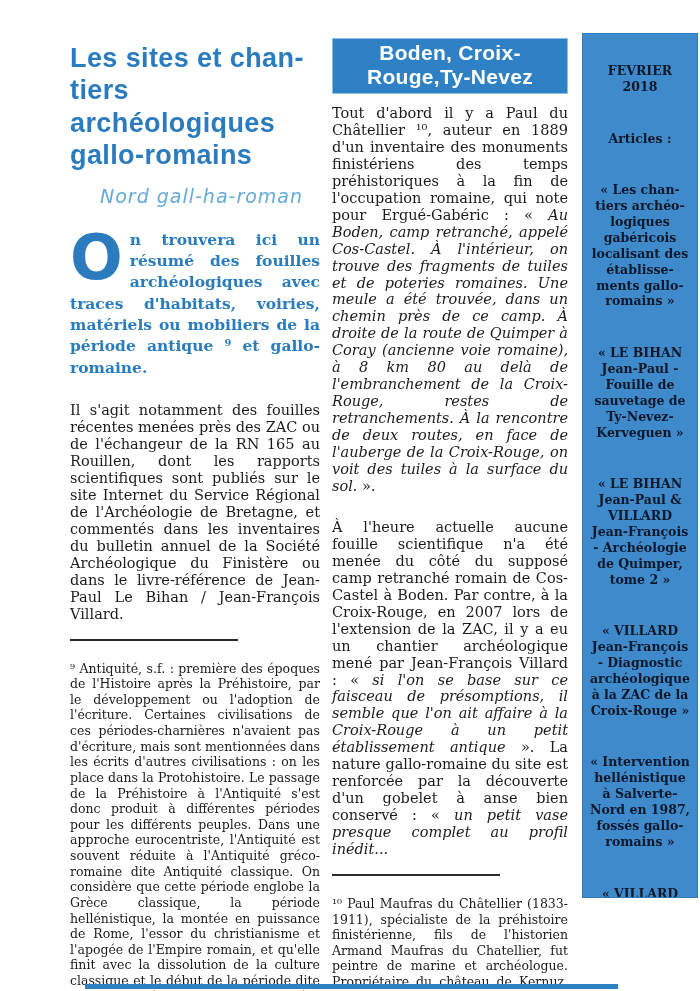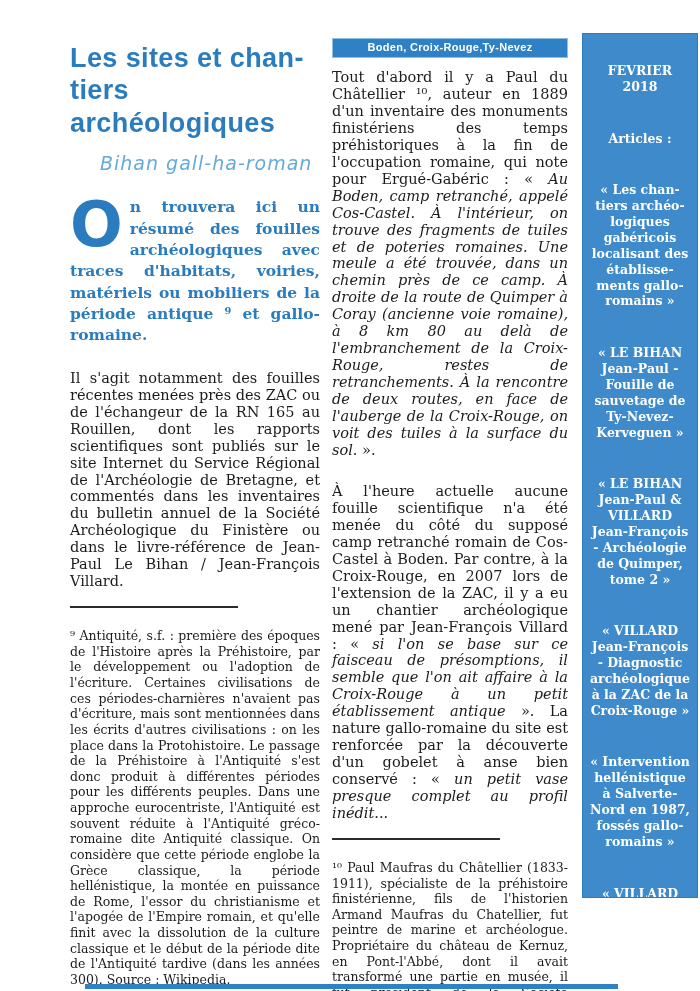--- a/index.html
+++ b/index.html
@@ -27,31 +27,31 @@
     font-size:62px; line-height:0.82; padding:4px 7px 0 0; color:#2b7cbe;
   }
   .para { margin:24px 0 0 0; font-size:14.5px; line-height:1.17; text-align:justify; }
   .fnsep { margin-top:16px; width:168px; border-top:2px solid #2b2b2b; }
   .footnote { margin:20px 0 0 0; font-size:12.5px; line-height:1.25; text-align:justify; }
 
   
   .col-mid { position:absolute; left:332px; top:38px; width:236px; }
   .mid-header {
     background:#2e81c4; border:1px solid #8fc0e4; color:#ffffff; text-align:center;
-    font-family:"Liberation Sans", sans-serif; font-weight:bold; font-size:11px;
+    font-family:"Liberation Sans", sans-serif; font-weight:bold; font-size:21px;
     padding:2px 0 4px 0; letter-spacing:0.3px;
   }
   .col-mid .para.first { margin-top:11px; }
   .q { font-style:italic; }
 
   
   .sidebar {
     position:absolute; left:582px; top:33px; width:116px; height:865px;
     box-sizing:border-box; background:#3e8aca; border:1px solid #2f7ab8;
-    padding:13px 6px; color:#ffffff; text-align:center; font-weight:bold;
+    padding:13px 6px; color:#0f172a; text-align:center; font-weight:bold;
     font-size:12.5px; line-height:1.27; white-space:pre-line; overflow:hidden;
   }
   .sb-item { margin-top:20px; }
   .sb-month { margin-top:0; }
 
   
   .footer {
     position:absolute; left:70px; top:938px; width:498px;
     color:#1f6cb5; font-weight:bold; font-size:13.5px;
   }
@@ -63,22 +63,23 @@
 </style>
 </head>
 <body>
 
 <div class="page">
 
   <div class="col-left">
     <div class="title">
       <div>Les sites et chan-</div>
       <div>tiers archéologiques</div>
+      <div>gallo-romains</div>
     </div>
-    <div class="subtitle">Bihan gall-ha-roman</div>
+    <div class="subtitle">Nord gall-ha-roman</div>
     <p class="lead"><span class="dropcap">O</span><span>n trouvera ici un résumé des fouilles archéologiques avec traces d'habitats, voiries, matériels ou mobiliers de la période antique ⁹ et gallo-romaine.</span></p>
     <p class="para">Il s'agit notamment des fouilles récentes menées près des ZAC ou de l'échangeur de la RN 165 au Rouillen, dont les rapports scientifiques sont publiés sur le site Internet du Service Régional de l'Archéologie de Bretagne, et commentés dans les inventaires du bulletin annuel de la Société Archéologique du Finistère ou dans le livre-référence de Jean-Paul Le Bihan / Jean-François Villard.</p>
     <div class="fnsep"></div>
     <p class="footnote">⁹ Antiquité, s.f. : première des époques de l'Histoire après la Préhistoire, par le développement ou l'adoption de l'écriture. Certaines civilisations de ces périodes-charnières n'avaient pas d'écriture, mais sont mentionnées dans les écrits d'autres civilisations : on les place dans la Protohistoire. Le passage de la Préhistoire à l'Antiquité s'est donc produit à différentes périodes pour les différents peuples. Dans une approche eurocentriste, l'Antiquité est souvent réduite à l'Antiquité gréco-romaine dite Antiquité classique. On considère que cette période englobe la Grèce classique, la période hellénistique, la montée en puissance de Rome, l'essor du christianisme et l'apogée de l'Empire romain, et qu'elle finit avec la dissolution de la culture classique et le début de la période dite de l'Antiquité tardive (dans les années 300). Source : Wikipedia.</p>
   </div>
 
   <div class="col-mid">
     <div class="mid-header">Boden, Croix-Rouge,Ty-Nevez</div>
     <p class="para first"><span>Tout d'abord il y a Paul du Châtellier ¹⁰, auteur en 1889 d'un inventaire des monuments finistériens des temps préhistoriques à la fin de l'occupation romaine, qui note pour Ergué-Gabéric : « </span><span class="q">Au Boden, camp retranché, appelé Cos-Castel. À l'intérieur, on trouve des fragments de tuiles et de poteries romaines. Une meule a été trouvée, dans un chemin près de ce camp. À droite de la route de Quimper à Coray (ancienne voie romaine), à 8 km 80 au delà de l'embranchement de la Croix-Rouge, restes de retranchements. À la rencontre de deux routes, en face de l'auberge de la Croix-Rouge, on voit des tuiles à la surface du sol.</span><span> ».</span></p>
     <p class="para"><span>À l'heure actuelle aucune fouille scientifique n'a été menée du côté du supposé camp retranché romain de Cos-Castel à Boden. Par contre, à la Croix-Rouge, en 2007 lors de l'extension de la ZAC, il y a eu un chantier archéologique mené par Jean-François Villard : « </span><span class="q">si l'on se base sur ce faisceau de présomptions, il semble que l'on ait affaire à la Croix-Rouge à un petit établissement antique</span><span> ». La nature gallo-romaine du site est renforcée par la découverte d'un gobelet à anse bien conservé : « </span><span class="q">un petit vase presque complet au profil inédit...</span></p>

